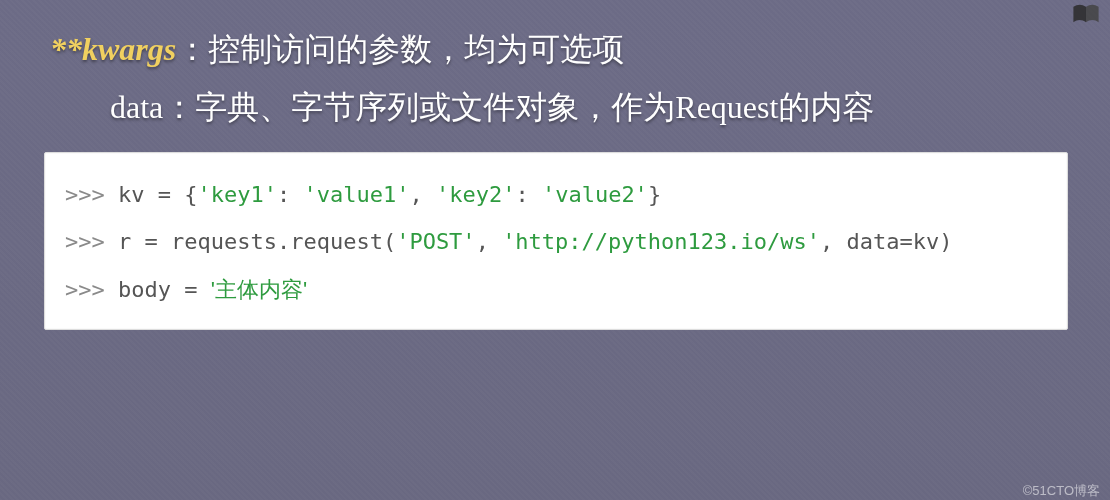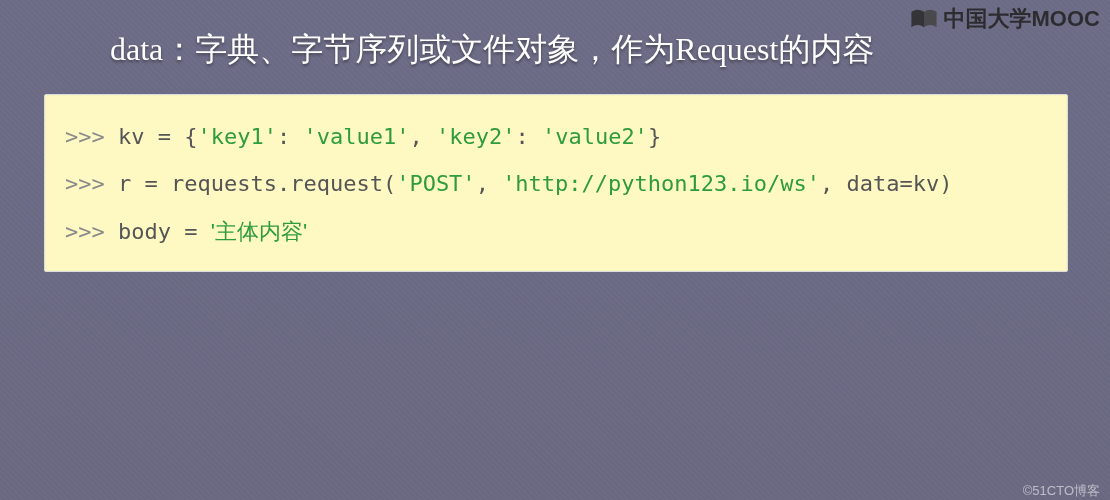--- a/index.html
+++ b/index.html
@@ -38,21 +38,21 @@
   .line {
     font-size: 32px; color: #fff;
     text-shadow: 0 2px 3px rgba(0,0,0,0.4);
     margin-bottom: 14px;
   }
   .line .kw { color: #f0d060; font-weight: bold; font-style: italic; }
   .line .lbl { font-weight: normal; }
   .line .cjk { font-family: "Songti SC","SimSun",serif; }
   .line2 { margin-left: 60px; }
   .code-box {
-    background: #fef9c3;
+    background: #ffffff;
     border: 1px solid #ddd;
     border-radius: 2px;
     margin: 22px 6px 0 -6px;
     padding: 18px 20px 16px 20px;
     font-family: Menlo, Consolas, "DejaVu Sans Mono", monospace;
     font-size: 22px;
     color: #555;
     line-height: 2.15;
     box-shadow: inset 0 0 0 1px rgba(0,0,0,0.02);
   }
@@ -64,26 +64,28 @@
 </head>
 <body>
 
 <div class="watermark-top">
   <span class="book-icon">
     <svg viewBox="0 0 40 28">
         <path d="M2 4 C8 0 14 0 20 4 V26 C14 22 8 22 2 26 Z" fill="#2b2b2b"></path>
         <path d="M38 4 C32 0 26 0 20 4 V26 C26 22 32 22 38 26 Z" fill="#444"></path>
       </svg>
   </span>
-  <span>中国大学MOOC</span>
 </div>
 
 <div class="slide">
 
 
+  <div class="line">
+    <span class="kw">**kwargs</span><span class="cjk">：</span><span class="cjk">控制访问的参数，均为可选项</span>
+  </div>
 
   <div class="line line2">
     <span class="lbl">data</span><span class="cjk">：</span><span class="cjk">字典、字节序列或文件对象，作为Request的内容</span>
   </div>
 
   <div class="code-box">
     <div class="code-line"><span class="prompt">&gt;&gt;&gt; </span><span>kv = {</span><span class="str">'key1'</span><span>: </span><span class="str">'value1'</span><span>, </span><span class="str">'key2'</span><span>: </span><span class="str">'value2'</span><span>}</span></div>
     <div class="code-line"><span class="prompt">&gt;&gt;&gt; </span><span>r = requests.request(</span><span class="str">'POST'</span><span>, </span><span class="str">'http://python123.io/ws'</span><span>, data=kv)</span></div>
     <div class="code-line"><span class="prompt">&gt;&gt;&gt; </span><span>body = </span><span class="cjkstr">'主体内容'</span></div>
   </div>

